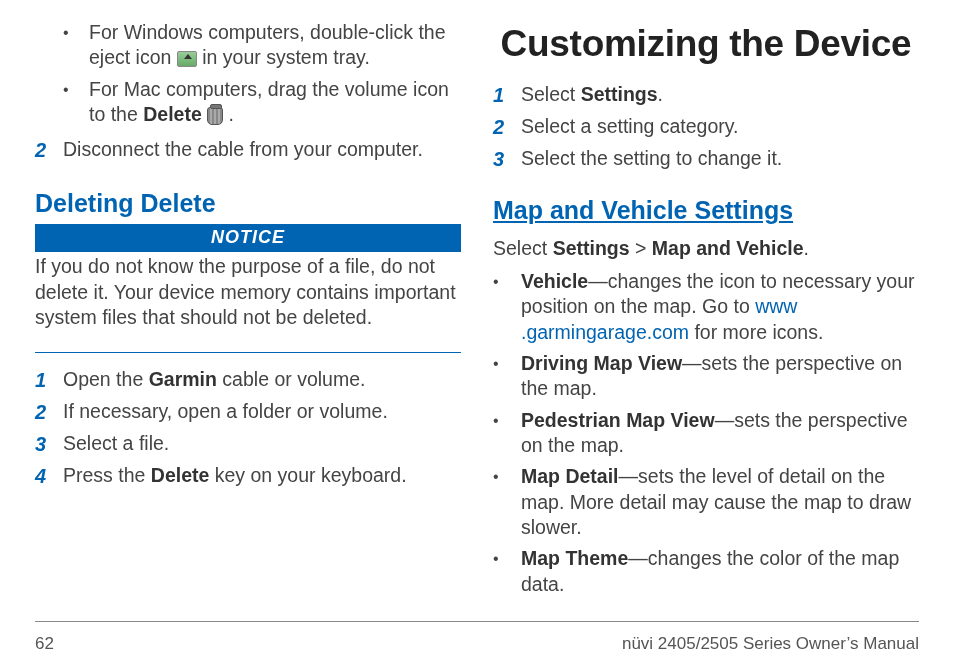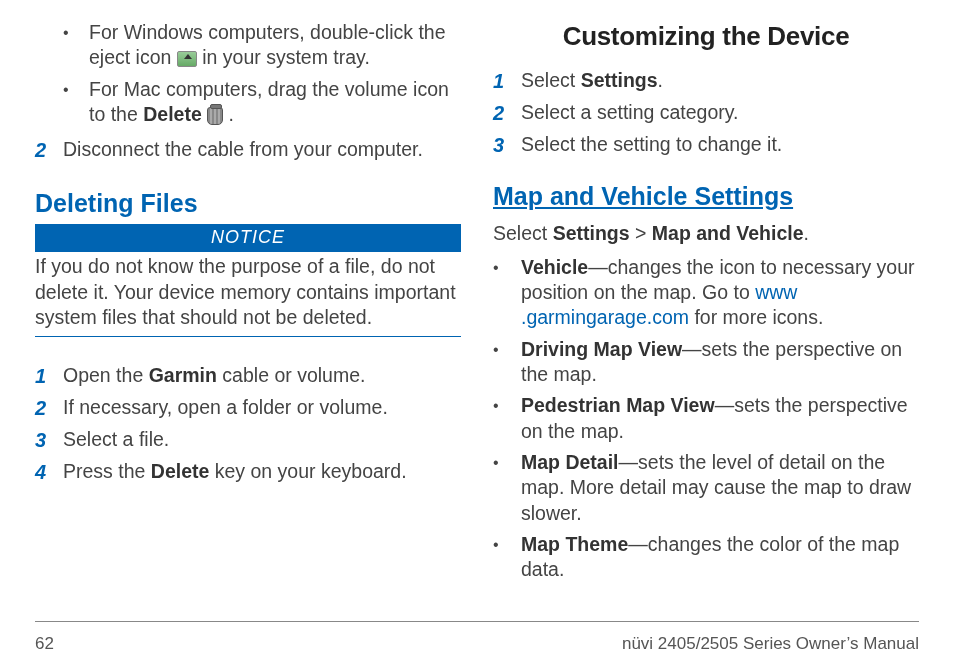--- a/index.html
+++ b/index.html
@@ -52,40 +52,40 @@
   .h2-blue {
     color: #0064b2;
     font-weight: bold;
     font-size: 25px;
     margin-top: 24px;
     margin-bottom: 4px;
   }
   .h1-black {
     color: #222;
     font-weight: bold;
-    font-size: 26px;
+    font-size: 37px;
     text-align: center;
     margin-bottom: 14px;
     letter-spacing: -0.3px;
   }
   .notice-band {
     background: #0064b2;
     color: #fff;
     text-align: center;
     font-style: italic;
-    font-weight: normal;
+    font-weight: bold;
     letter-spacing: 1px;
     font-size: 18px;
     padding: 2px 0 3px 0;
     margin: 4px 0 2px 0;
   }
   .notice-text {
     border-bottom: 1px solid #0064b2;
-    padding-bottom: 6px;
-    margin-bottom: 26px;
+    padding-bottom: 22px;
+    margin-bottom: 14px;
   }
   .b { font-weight: bold; color: #333; }
   .link { color: #0064b2; }
   .icon-eject {
     display: inline-block;
     width: 20px; height: 16px; vertical-align: middle;
     background: linear-gradient(#9c9, #6a6);
     border: 1px solid #888; border-radius: 2px;
     position: relative;
   }
@@ -143,21 +143,21 @@
           <span> .</span>
         </div>
       </div>
     </div>
 
     <div class="num-item" style="margin-top:10px;">
       <div class="num">2</div>
       <div class="txt">Disconnect the cable from your computer.</div>
     </div>
 
-    <div class="h2-blue">Deleting Files</div>
+    <div class="h2-blue">Deleting Delete</div>
 
     <div class="notice-band">NOTICE</div>
     <div class="notice-text">If you do not know the purpose of a file, do not delete it. Your device memory contains important system files that should not be deleted.</div>
 
     <div>
       <div class="num-item">
         <div class="num">1</div>
         <div class="txt"><span>Open the </span><span class="b">Garmin</span><span> cable or volume.</span></div>
       </div>
       <div class="num-item">

